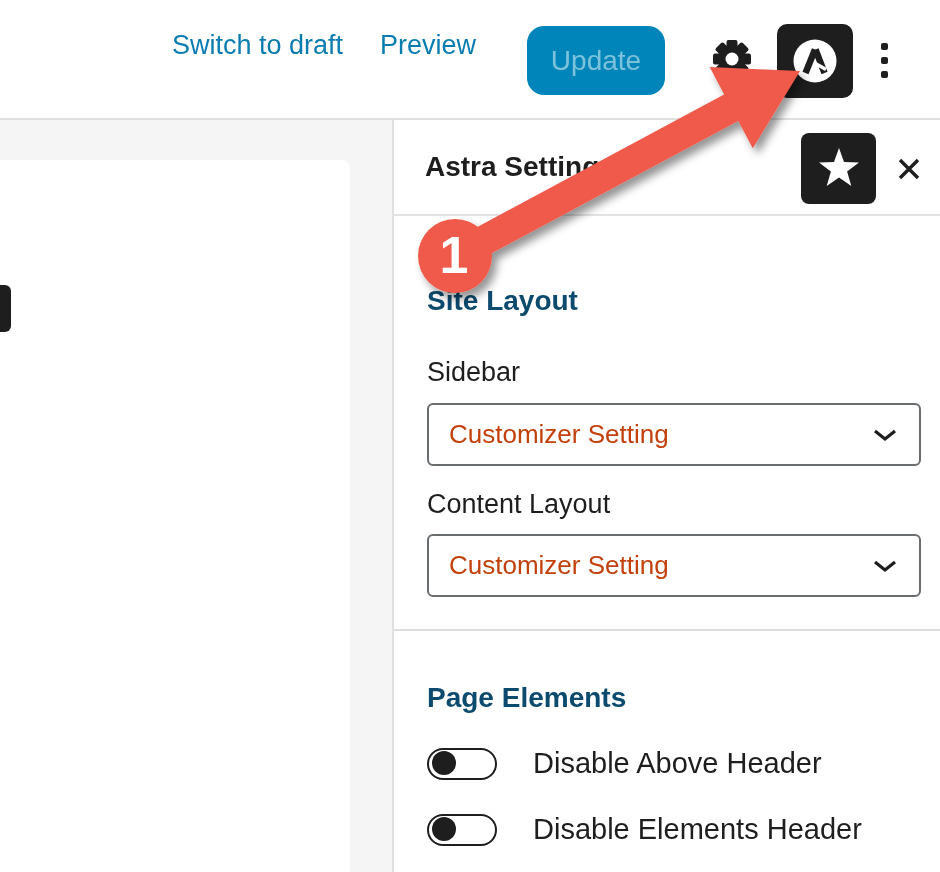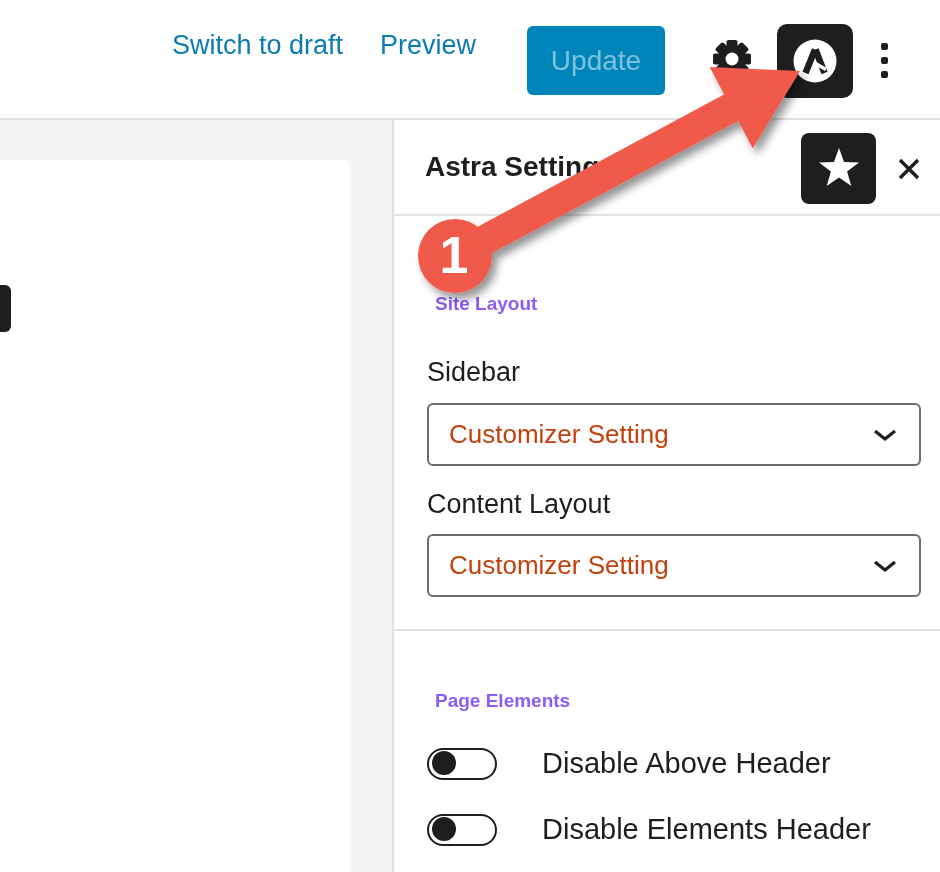--- a/index.html
+++ b/index.html
@@ -6,47 +6,47 @@
   .stage{
     position:relative;width:940px;height:872px;overflow:hidden;background:#ffffff;
     font-family:"Liberation Sans", sans-serif;color:#1e1e1e;
   }
   
   .toolbar{position:absolute;left:0;top:0;width:940px;height:120px;background:#fff;border-bottom:2px solid #e0e0e0;box-sizing:border-box;}
   .tb-link{position:absolute;top:0;height:91px;display:flex;align-items:center;font-size:27px;color:#0b7cb1;cursor:pointer;text-decoration:none;}
   .tb-link.draft{left:172px;}
   .tb-link.preview{left:380px;}
   .update-btn{
-    position:absolute;left:527px;top:26px;width:138px;height:69px;background:#0085ba;border:none;border-radius:6px;
+    position:absolute;left:527px;top:26px;width:138px;height:69px;background:#0085ba;border:none;border-radius:17px;
     color:#7dc2dd;font-size:28px;font-family:inherit;display:flex;align-items:center;justify-content:center;cursor:pointer;
   }
   .gear-wrap{position:absolute;left:711px;top:38px;width:42px;height:42px;display:flex;align-items:center;justify-content:center;cursor:pointer;background:none;border:none;padding:0;}
   .astra-btn{position:absolute;left:777px;top:24px;width:76px;height:74px;background:#1e1e1e;border:none;border-radius:10px;display:flex;align-items:center;justify-content:center;cursor:pointer;padding:0;}
   .kebab{position:absolute;left:869px;top:0;width:30px;height:120px;display:flex;flex-direction:column;align-items:center;justify-content:center;gap:7px;cursor:pointer;background:none;border:none;}
   .kebab span{width:7px;height:7px;border-radius:2px;background:#1e1e1e;}
   
   .editor-bg{position:absolute;left:0;top:120px;width:392px;height:752px;background:#f5f5f5;}
   .canvas{position:absolute;left:0;top:40px;width:350px;height:712px;background:#ffffff;border-top-right-radius:8px;}
   .black-edge{position:absolute;left:0;top:165px;width:11px;height:47px;background:#1e1e1e;border-radius:0 6px 6px 0;}
   
   .panel{position:absolute;left:392px;top:120px;width:548px;height:752px;background:#ffffff;border-left:2px solid #e0e0e0;box-sizing:border-box;}
   .panel-header{position:relative;height:96px;border-bottom:2px solid #e3e3e3;box-sizing:border-box;}
   .panel-title{position:absolute;left:31px;top:0;height:94px;display:flex;align-items:center;font-size:28px;font-weight:bold;color:#1e1e1e;margin:0;}
   .star-btn{position:absolute;left:407px;top:13px;width:75px;height:71px;background:#1e1e1e;border:none;border-radius:8px;display:flex;align-items:center;justify-content:center;cursor:pointer;padding:0;}
   .close-btn{position:absolute;left:492px;top:26px;width:46px;height:46px;background:none;border:none;display:flex;align-items:center;justify-content:center;cursor:pointer;padding:0;}
-  .p-heading{position:absolute;left:33px;margin:8px;font-size:19px;font-weight:bold;color:#8b5cf6;}
+  .p-heading{position:absolute;left:33px;margin:0;font-size:28px;font-weight:bold;color:#0c4a6e;}
   .p-label{position:absolute;left:33px;margin:0;font-size:27px;font-weight:normal;color:#1e1e1e;}
   .mock-select{
     position:absolute;left:33px;width:494px;height:63px;background:#fff;border:2px solid #6a6d70;border-radius:6px;
     box-sizing:border-box;display:flex;align-items:center;cursor:pointer;
   }
   .mock-select .val{margin-left:20px;font-size:26px;color:#c2410c;}
   .mock-select .chev{position:absolute;right:20px;top:50%;transform:translateY(-50%);display:flex;}
   .section-divider{position:absolute;left:0;width:548px;height:2px;background:#dddddd;}
-  .toggle-row{position:absolute;left:33px;display:flex;align-items:center;gap:45px;justify-content:flex-end;}
+  .toggle-row{position:absolute;left:33px;display:flex;align-items:center;gap:36px;justify-content:flex-end;}
   .toggle{position:relative;width:70px;height:32px;border:2.5px solid #1e1e1e;border-radius:18px;background:#fff;box-sizing:border-box;cursor:pointer;flex:0 0 auto;}
   .toggle .knob{position:absolute;left:3px;top:1.5px;width:24px;height:24px;border-radius:50%;background:#1e1e1e;}
   .toggle-row .t-label{font-size:29px;color:#1e1e1e;}
   
   .overlay{position:absolute;left:0;top:0;width:940px;height:872px;pointer-events:none;}
 </style>
 </head>
 <body>
 
 <div class="stage">

